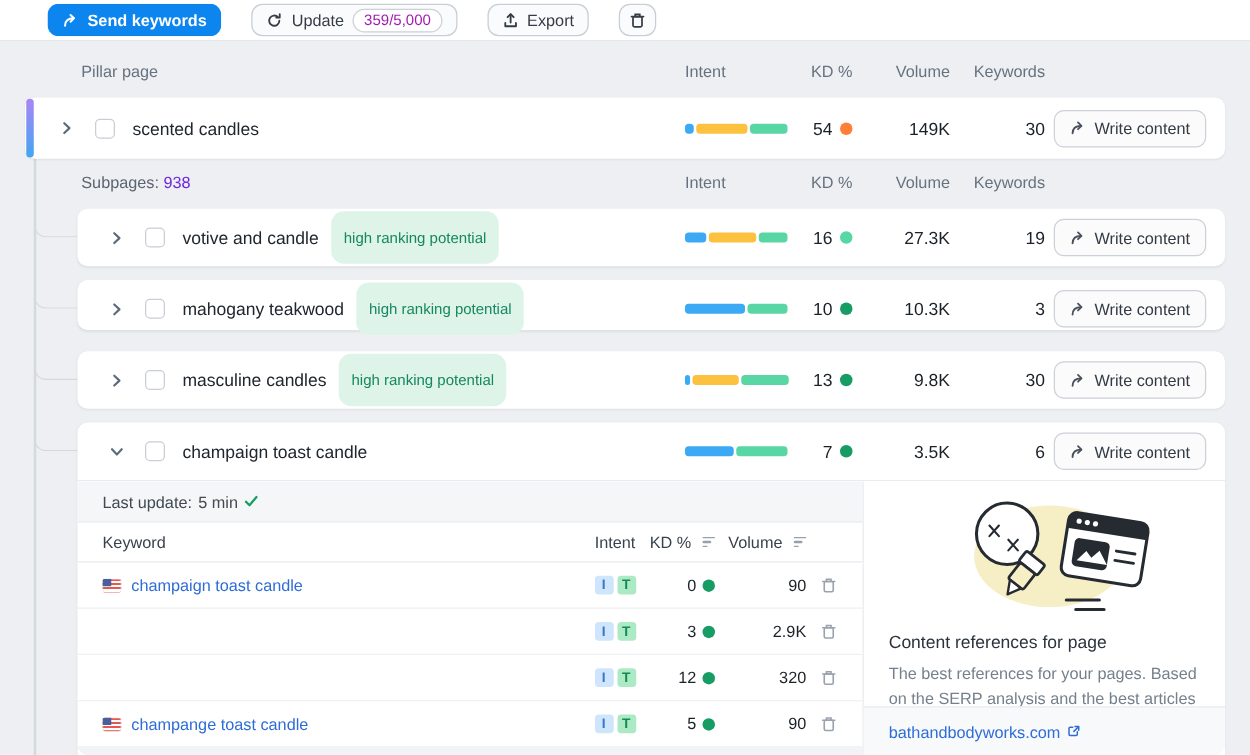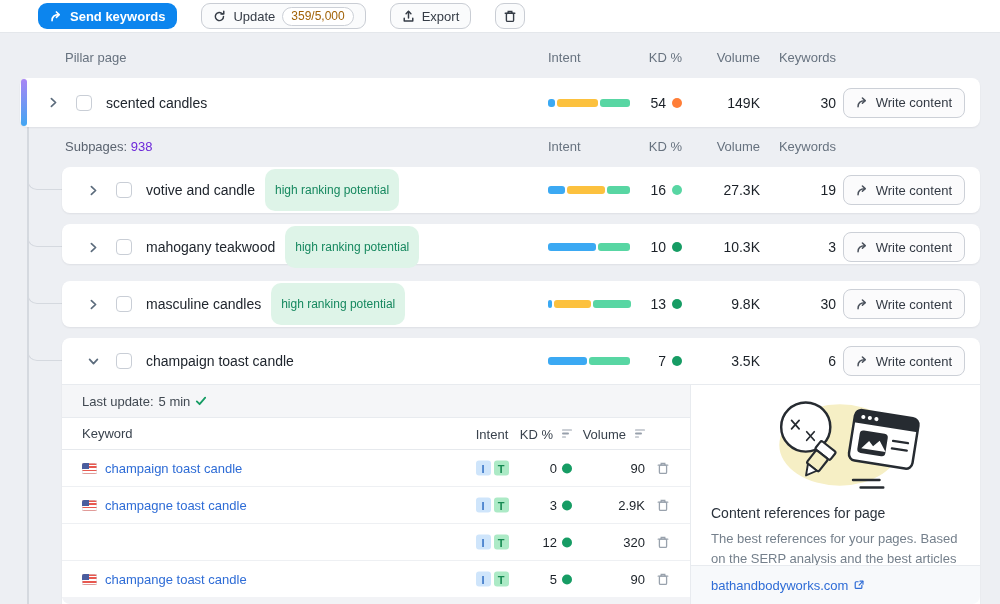--- a/index.html
+++ b/index.html
@@ -9,21 +9,21 @@
   
   .topbar { position:absolute; top:0; left:0; right:0; height:33px; background:#fff; border-bottom:1px solid #e4e7eb; display:flex; align-items:center; justify-content:space-between; padding:0 38px; z-index:5; }
   .stats { display:flex; align-items:center; gap:22px; font-size:13.5px; color:#5b6470; }
   .stats .summary { font-weight:bold; color:#14181d; }
   .stats strong { color:#14181d; }
   .actions { display:flex; align-items:center; gap:24px; }
   .btn { display:inline-flex; align-items:center; gap:7px; height:26px; border-radius:9px; font-size:13px; padding:0 11px; cursor:pointer; border:1px solid transparent; background:none; font-family:inherit; }
   .btn-primary { background:#0c85ee; color:#fff; font-weight:bold; }
   .btn-secondary { background:#fafbfc; border-color:#c9cdd4; color:#353c46; }
   .btn-icon-only { padding:0 7px; }
-  .counter-pill { border:1px solid #ccd0d7; background:#fff; border-radius:10px; font-size:12px; color:#a16207; padding:1px 8px; line-height:15px; }
+  .counter-pill { border:1px solid #ccd0d7; background:#fff; border-radius:10px; font-size:12px; color:#a21caf; padding:1px 8px; line-height:15px; }
   .icon { display:inline-flex; flex:none; }
 
   
   .page { position:absolute; top:33px; left:0; right:0; bottom:0; background:#edeff3; overflow:hidden; }
   .col-label { font-size:13px; color:#67727f; }
 
   .header-row { position:absolute; left:0; right:0; height:28px; }
   .header-row .lead { position:absolute; left:65px; top:50%; transform:translateY(-50%); }
   .metrics-head { position:absolute; right:20px; width:432px; top:0; bottom:0; }
   .metrics-head span { position:absolute; top:50%; transform:translateY(-50%); }
@@ -386,24 +386,20 @@
           <button class="c-del">
               <svg width="14" height="14" viewBox="0 0 14 14">
                 <rect x="3.4" y="4.2" width="7.2" height="8.2" rx="1.2" fill="none" stroke="currentColor" stroke-width="1.3"></rect>
                 <path d="M2.2 4.2 h9.6" stroke="currentColor" stroke-width="1.3" stroke-linecap="round"></path>
                 <path d="M5.2 4 V2.4 h3.6 V4" fill="none" stroke="currentColor" stroke-width="1.3"></path>
               </svg>
             </button>
         </div>
 
         <div class="kw-row">
-          <span class="c-kw">
-              <span class="flag"></span>
-              <a class="kw-link">champagne toast candle</a>
-            </span>
           <span class="c-int">
               <span class="ibadge i">I</span>
               <span class="ibadge t">T</span>
             </span>
           <span class="c-kd">
               <span>3</span>
               <span class="dot-sm" style="background: rgb(22, 156, 100);"></span>
             </span>
           <span class="c-vol">2.9K</span>
           <button class="c-del">

